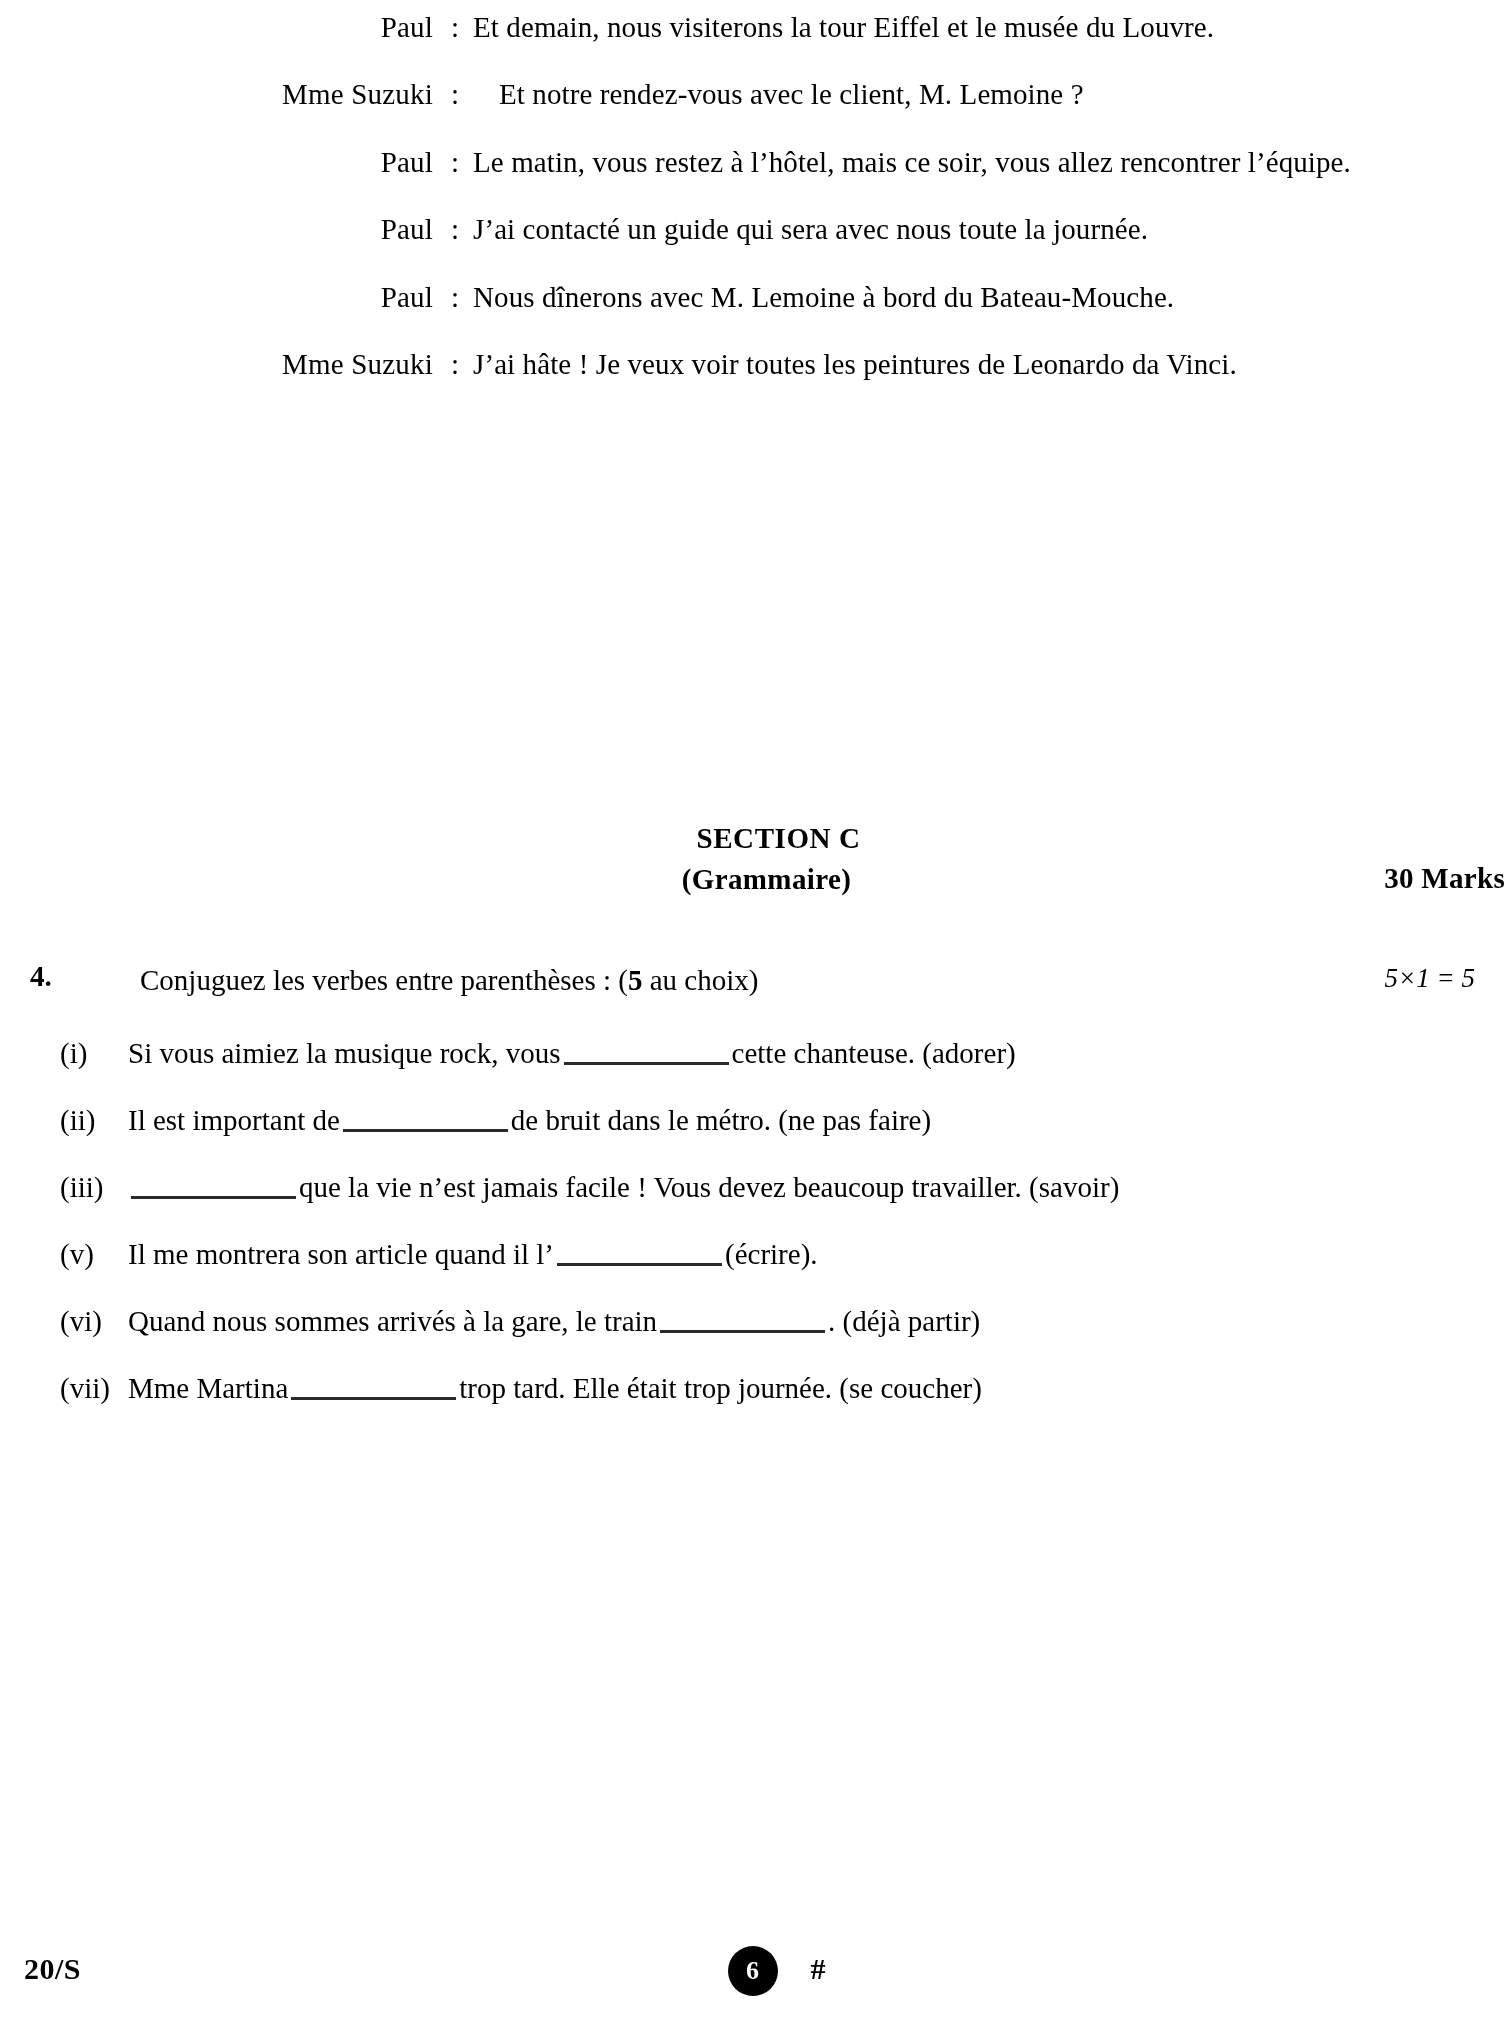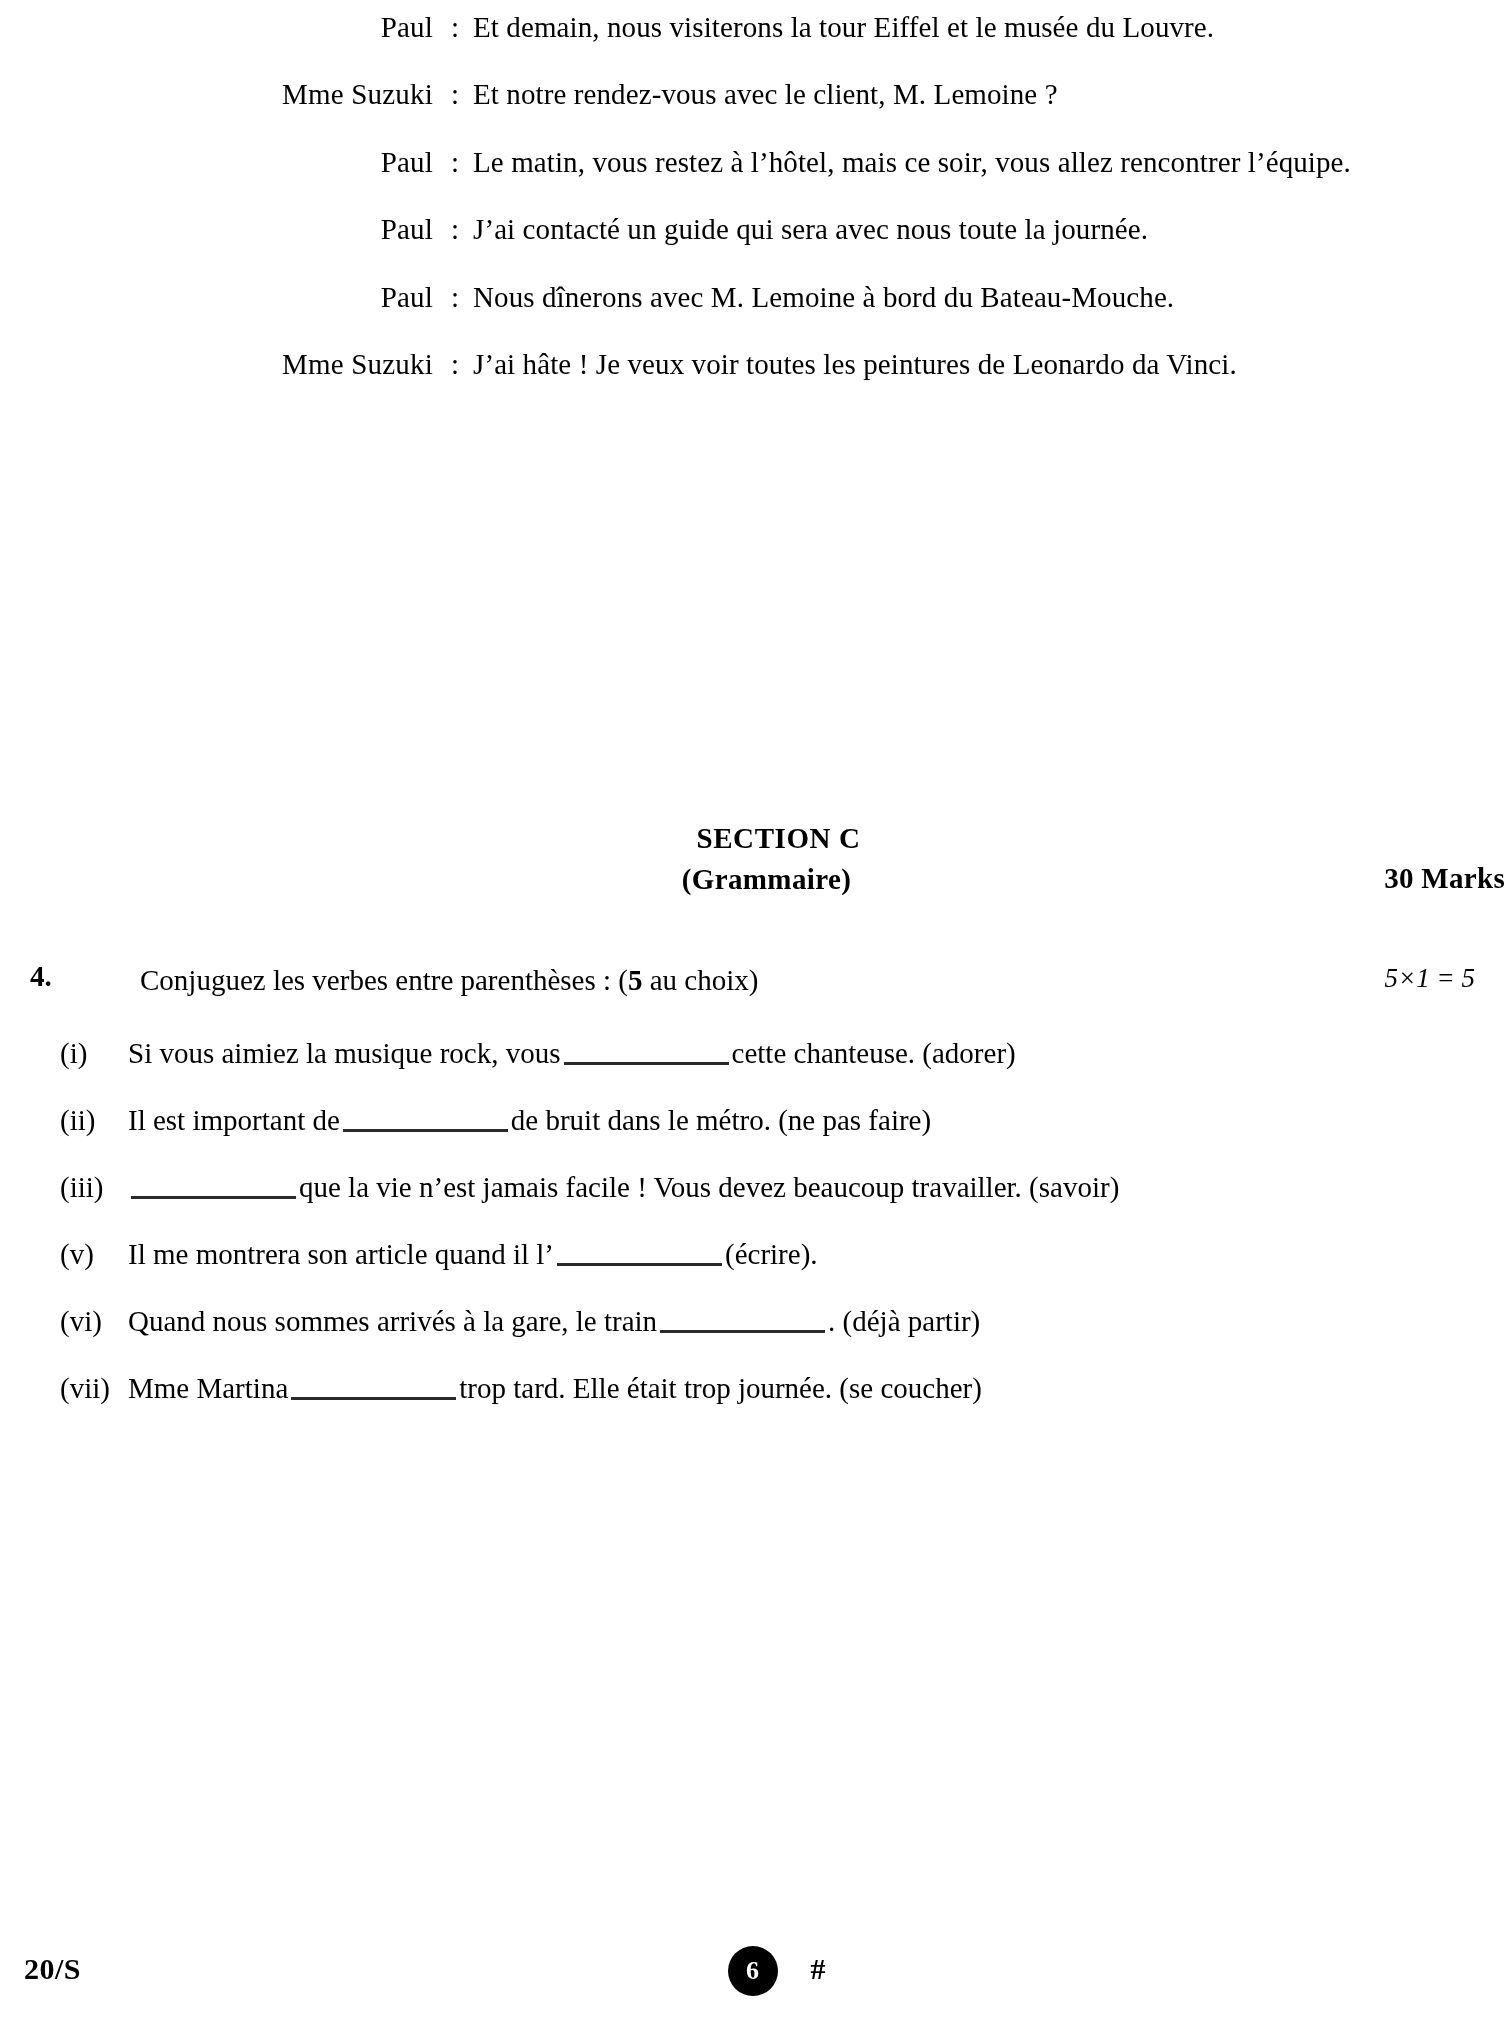--- a/index.html
+++ b/index.html
@@ -53,21 +53,21 @@
     text-align: left;
   }
   .dlg-text {
     flex: 1 1 auto;
     font-size: 29px;
     line-height: 1.36;
     text-align: justify;
     text-justify: inter-word;
     letter-spacing: 0.1px;
   }
-  .dlg-text.nojust { text-align: left; }
+  .dlg-text.nojust { text-align: left; margin-left: 26px; }
 
   
   .section-head {
     position: absolute;
     left: 10px;
     top: 818px;
     width: 1505px;
     text-align: center;
     margin-left: 16px;
   }

